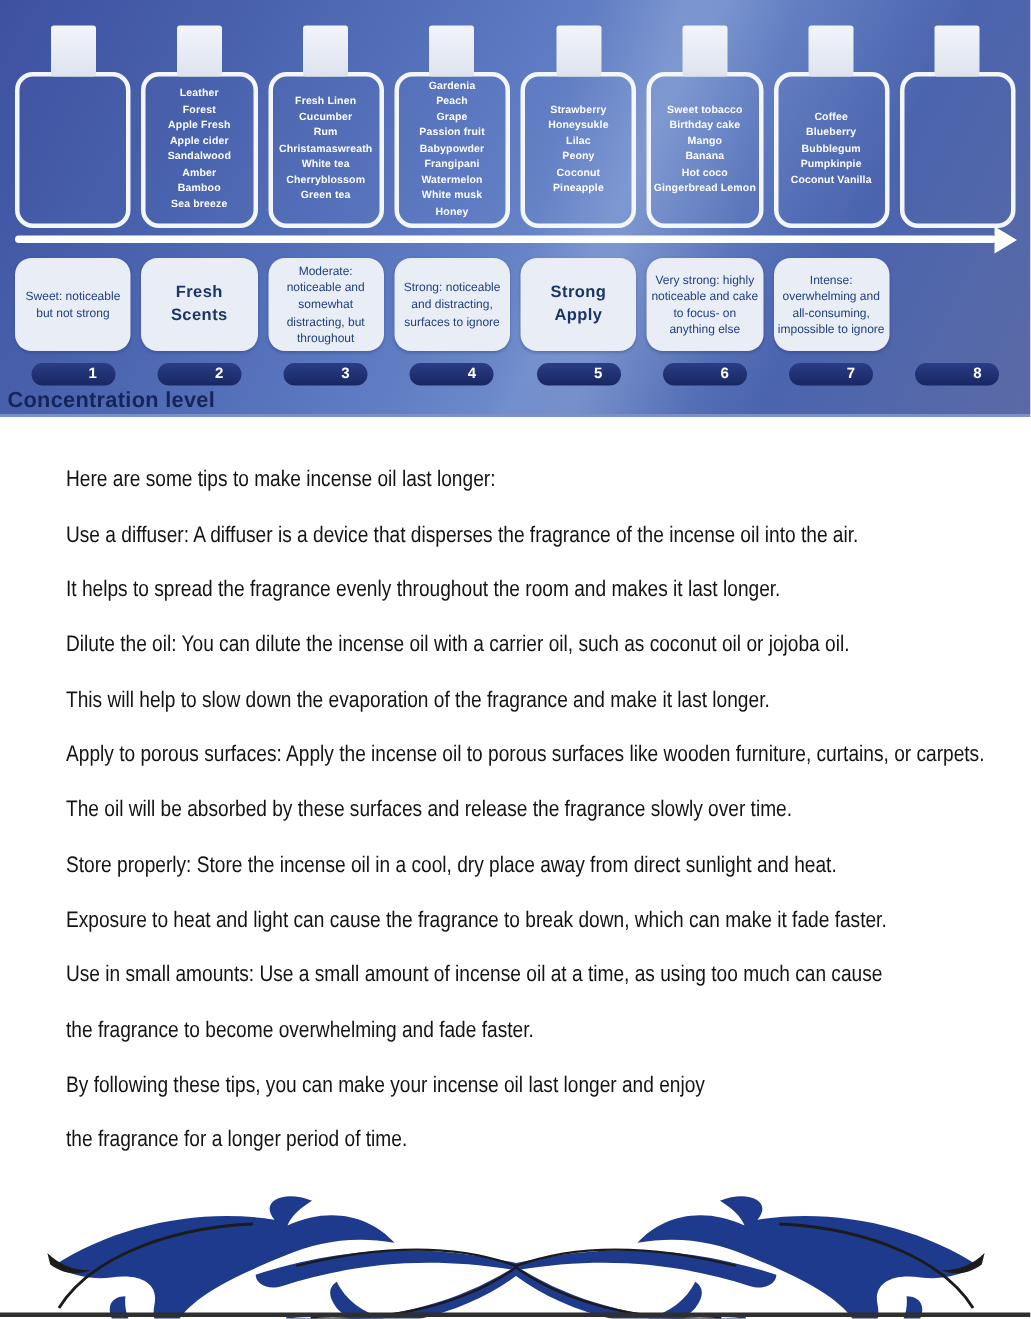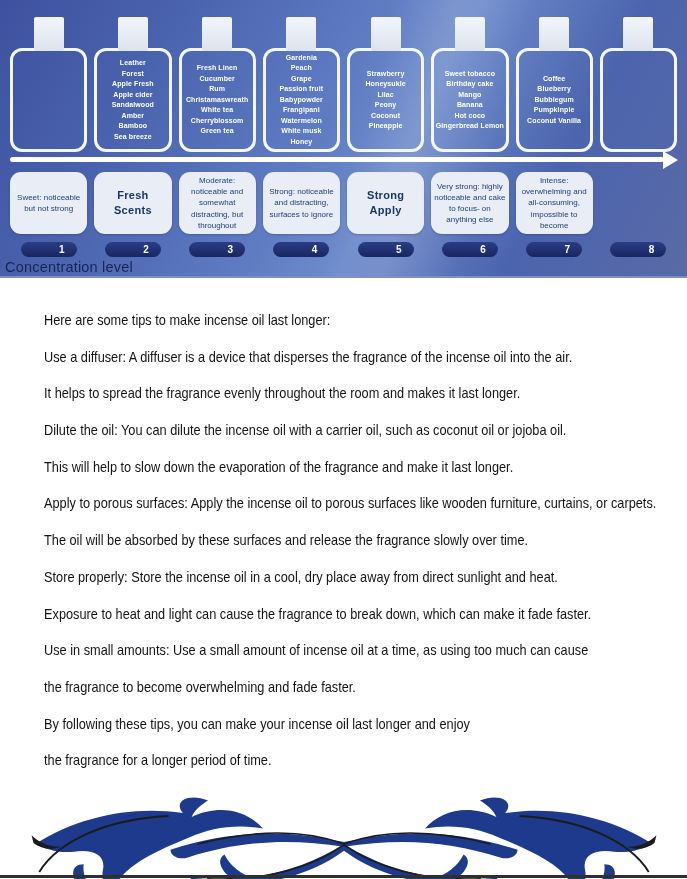--- a/index.html
+++ b/index.html
@@ -52,21 +52,21 @@
   .pills-row { display:grid; grid-template-columns:repeat(8,1fr); gap:7px; margin-top:8px; }
   .pill {
     width:56px; height:15px; margin:0 auto; border-radius:8px;
     background:linear-gradient(#2a3d85,#182662);
     color:#ffffff; font-size:10px; font-weight:bold;
     display:flex; align-items:center; justify-content:flex-end; padding-right:12px;
   }
 
   .panel-caption {
     position:absolute; left:5px; bottom:1px;
-    color:#16245c; font-weight:normal; font-size:14.5px; letter-spacing:.2px;
+    color:#16245c; font-weight:bold; font-size:14.5px; letter-spacing:.2px;
   }
 
   
   .tips { padding:34px 0 0 44px; }
   .tips p {
     margin:0 0 20.7px 0; font-size:15px; line-height:16px; color:#141414;
     white-space:nowrap; transform:scaleX(.85); transform-origin:0 50%;
     letter-spacing:0;
   }
 
@@ -170,21 +170,21 @@
     <div class="arrow-head"></div>
   </div>
 
   <div class="levels-row">
     <div class="level-box">Sweet: noticeable but not strong</div>
     <div class="level-box em">Fresh Scents</div>
     <div class="level-box">Moderate: noticeable and somewhat distracting, but throughout</div>
     <div class="level-box">Strong: noticeable and distracting, surfaces to ignore</div>
     <div class="level-box em">Strong Apply</div>
     <div class="level-box">Very strong: highly noticeable and cake to focus- on anything else</div>
-    <div class="level-box">Intense: overwhelming and all-consuming, impossible to become</div>
+    <div class="level-box">Intense: overwhelming and all-consuming, impossible to ignore</div>
   </div>
 
   <div class="pills-row">
     <div class="pill">1</div>
     <div class="pill">2</div>
     <div class="pill">3</div>
     <div class="pill">4</div>
     <div class="pill">5</div>
     <div class="pill">6</div>
     <div class="pill">7</div>

